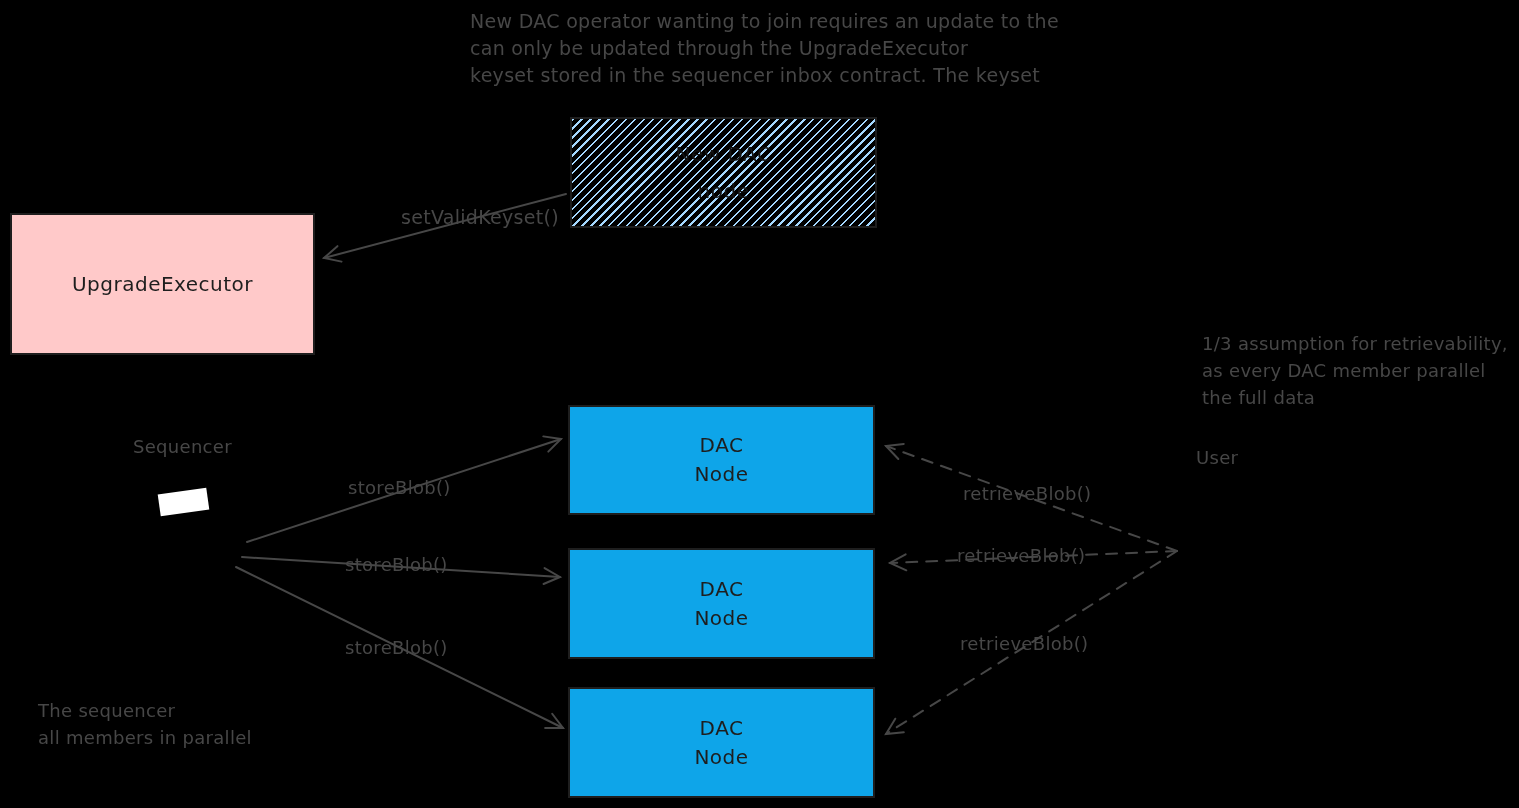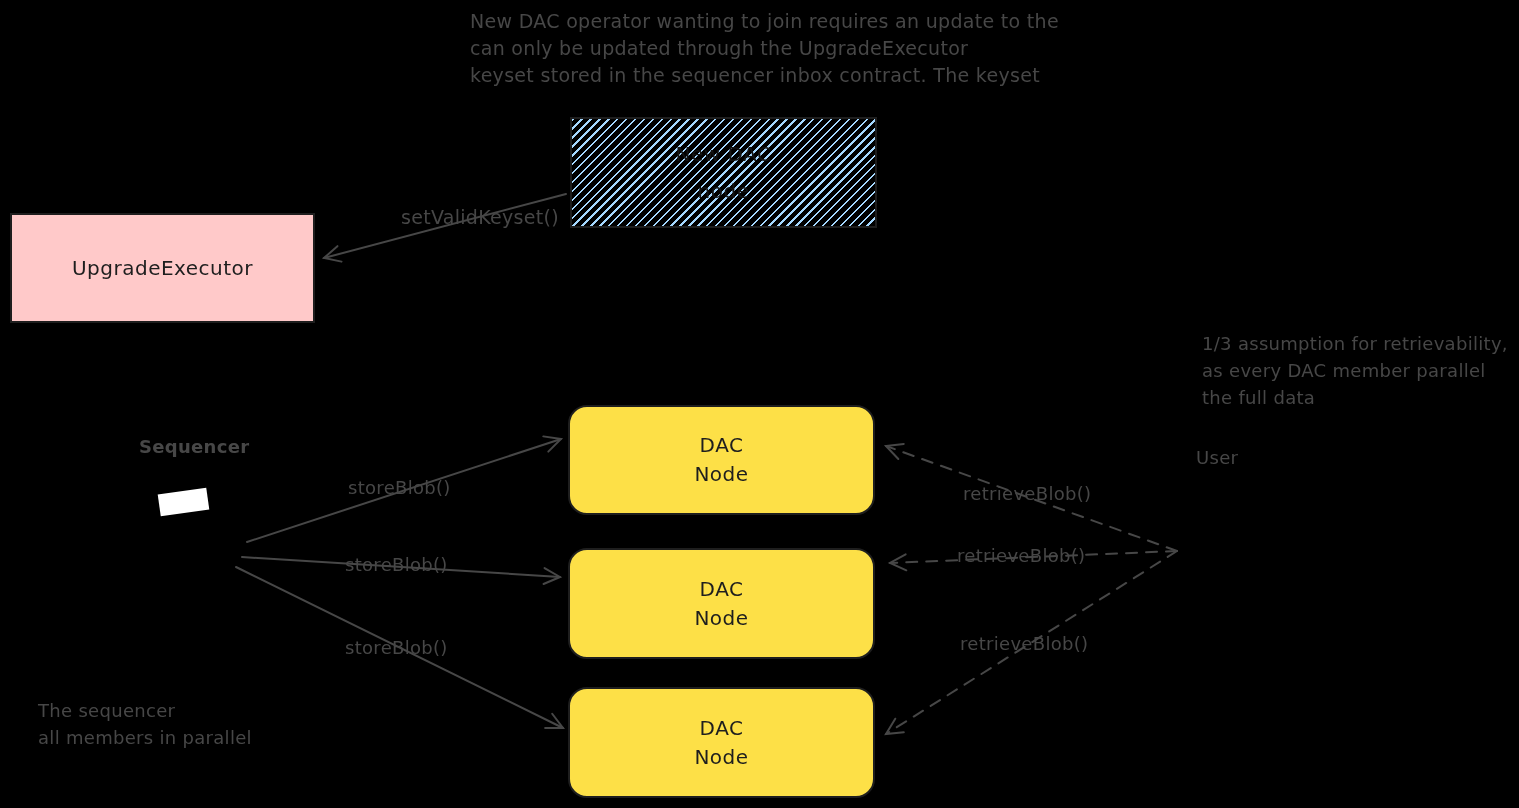--- a/index.html
+++ b/index.html
@@ -40,44 +40,44 @@
     flex-direction: column;
     align-items: center;
     justify-content: center;
     text-align: center;
     color: #1e1e1e;
     font-size: 20px;
     line-height: 29px;
     letter-spacing: 0.5px;
   }
   .box-pink { background: #ffc9c9; }
-  .box-blue { background: #fde047; border-radius: 19px; }
+  .box-blue { background: #0ea5e9; }
   .box-hatch {
     background: repeating-linear-gradient(
       135deg,
       #a5d8ff 0px, #a5d8ff 1.7px,
       rgba(0,0,0,0) 1.7px, rgba(0,0,0,0) 6.3px
     );
     color: #141414;
     gap: 8px;
   }
-  .upgrade-executor { left: 10px; top: 213px; width: 305px; height: 110px; }
+  .upgrade-executor { left: 10px; top: 213px; width: 305px; height: 142px; }
   .new-dac-node   { left: 570px; top: 117px; width: 307px; height: 111px; }
   .dac-node-1     { left: 568px; top: 405px; width: 307px; height: 110px; }
   .dac-node-2     { left: 568px; top: 548px; width: 307px; height: 111px; }
   .dac-node-3     { left: 568px; top: 687px; width: 307px; height: 111px; }
   .edge-label {
     position: absolute;
     color: #474747;
     font-size: 18px;
     white-space: nowrap;
     letter-spacing: 0.3px;
   }
   .lbl-set-valid-keyset { left: 357px; top: 206px; font-size: 19px; margin-left: 44px; }
-  .lbl-sequencer { left: 139px; top: 436px; font-weight: bold; }
+  .lbl-sequencer { left: 133px; top: 436px; }
   .lbl-user { left: 1196px; top: 447px; }
   .lbl-store-1 { left: 348px; top: 477px; }
   .lbl-store-2 { left: 345px; top: 554px; }
   .lbl-store-3 { left: 345px; top: 637px; }
   .lbl-retrieve-1 { left: 963px; top: 483px; }
   .lbl-retrieve-2 { left: 957px; top: 545px; }
   .lbl-retrieve-3 { left: 960px; top: 633px; }
   .seq-icon {
     position: absolute;
     left: 159px; top: 491px;

